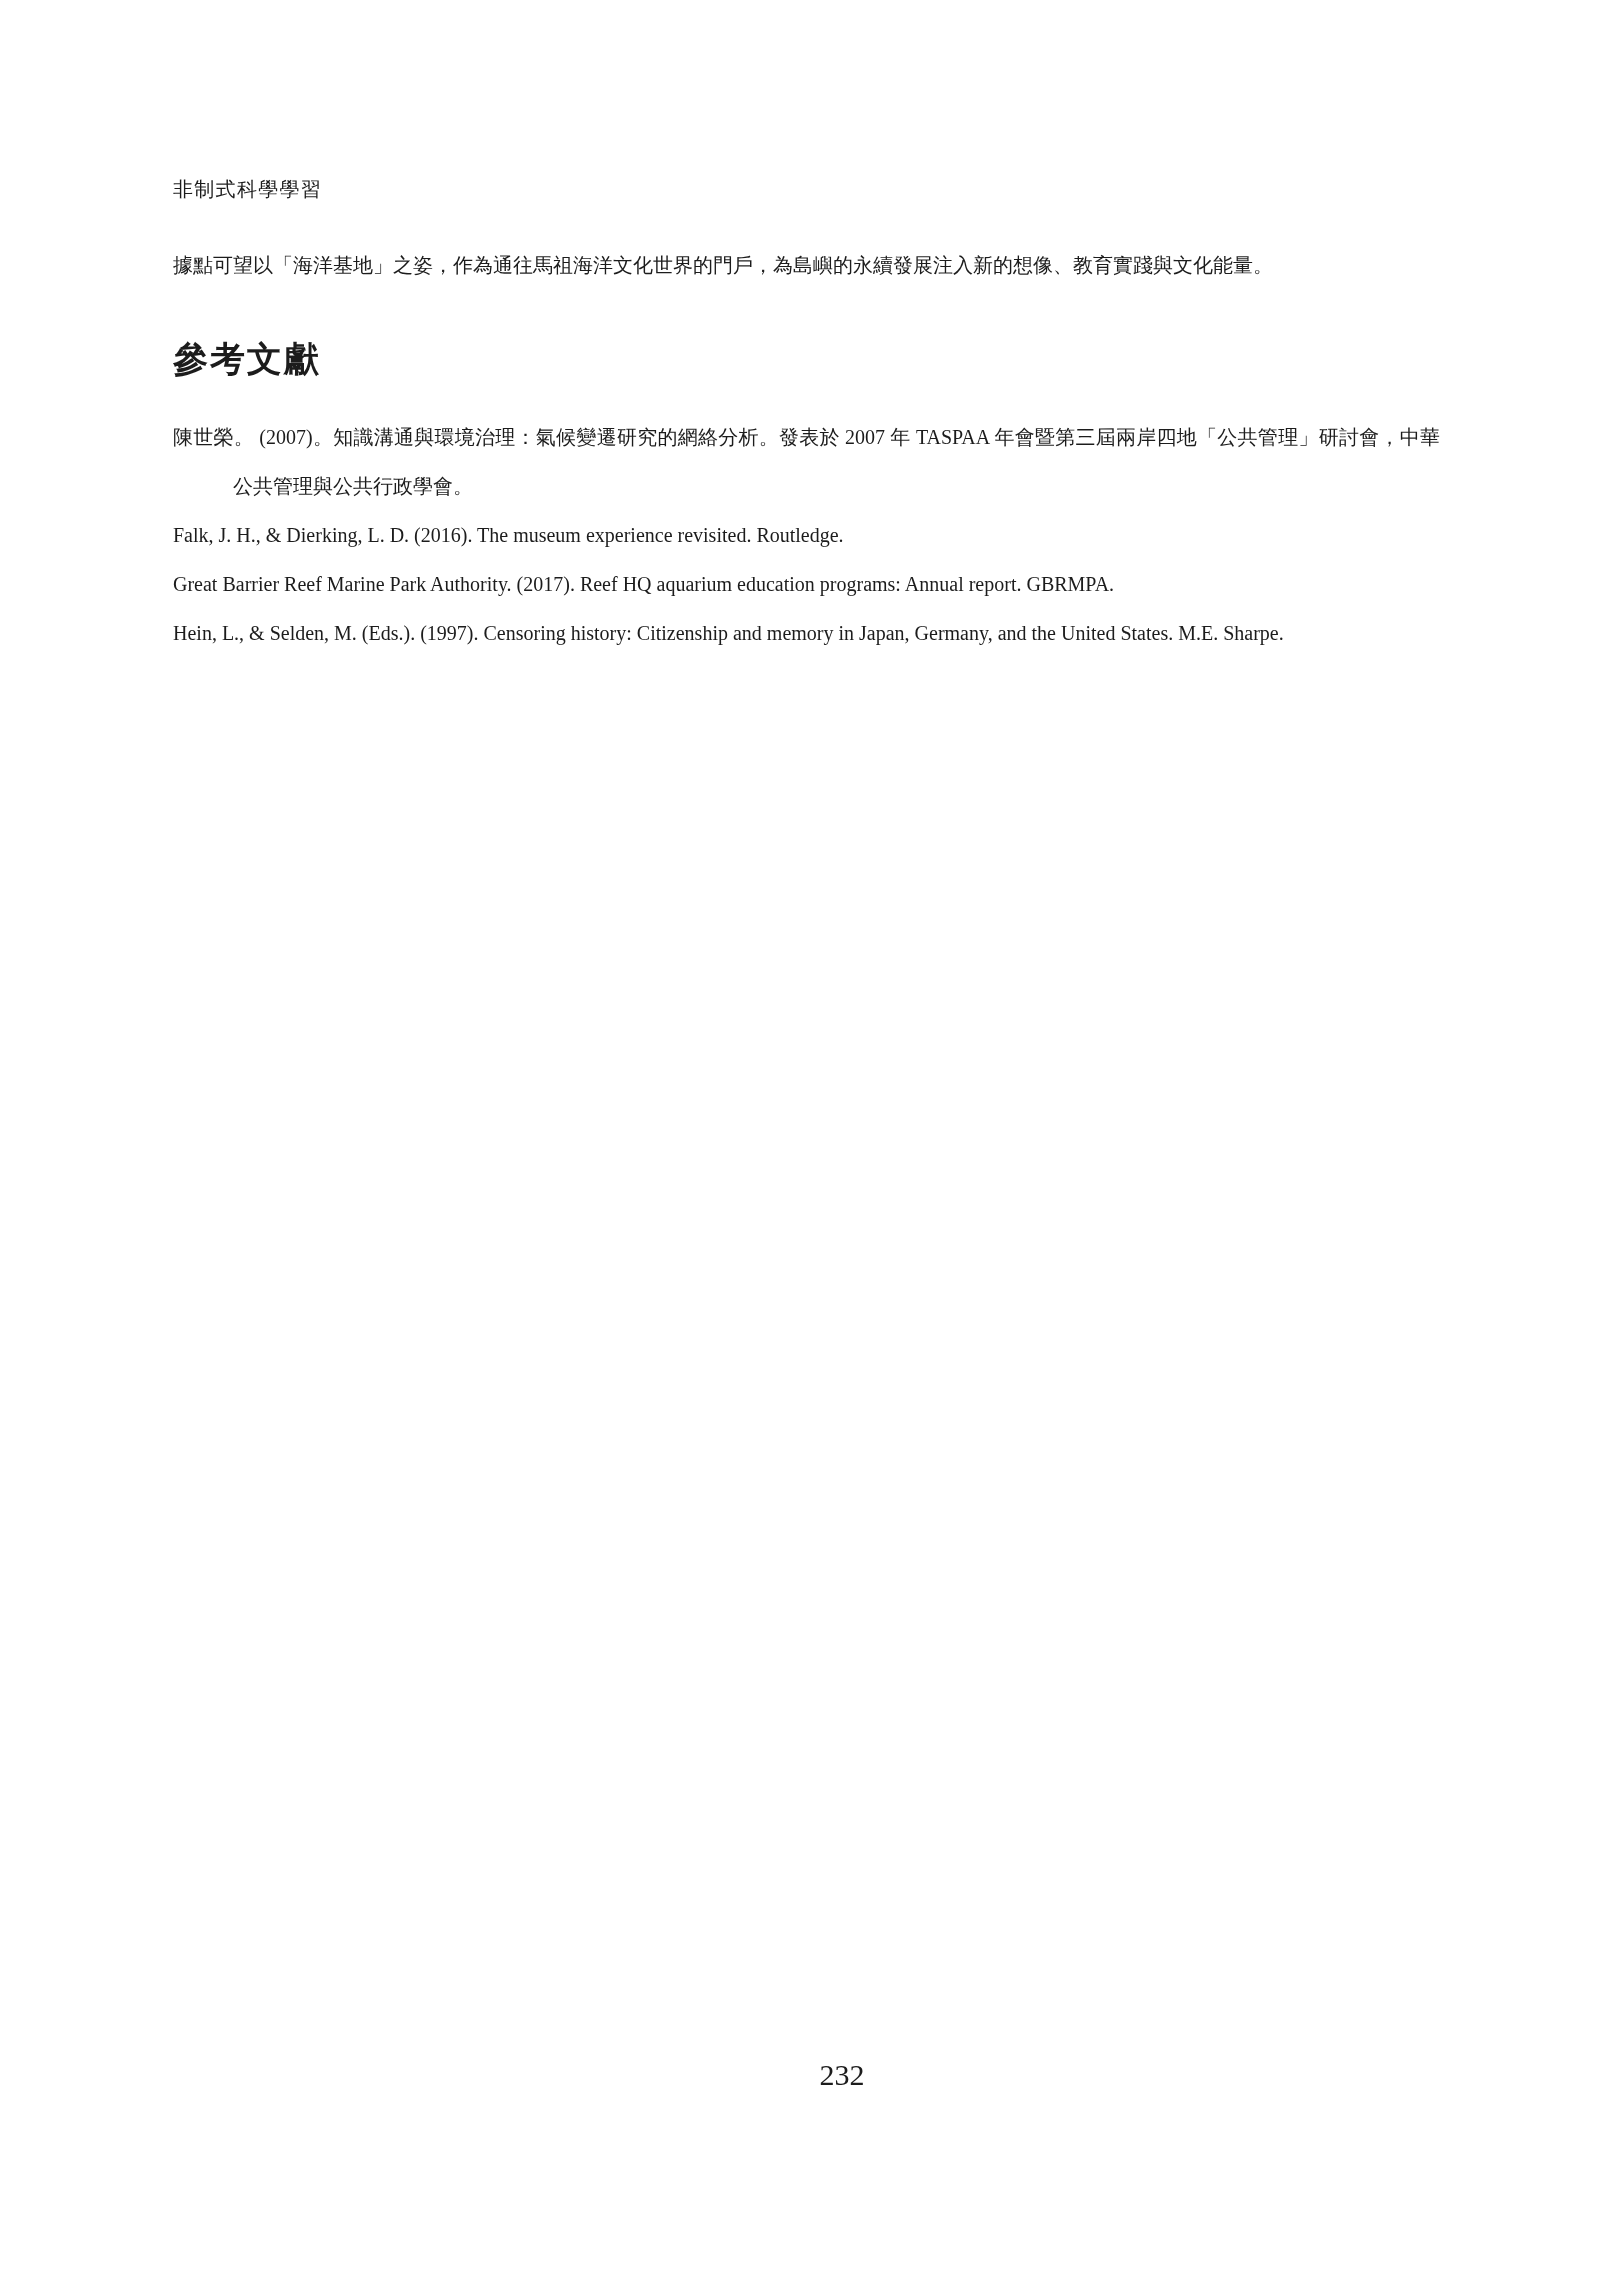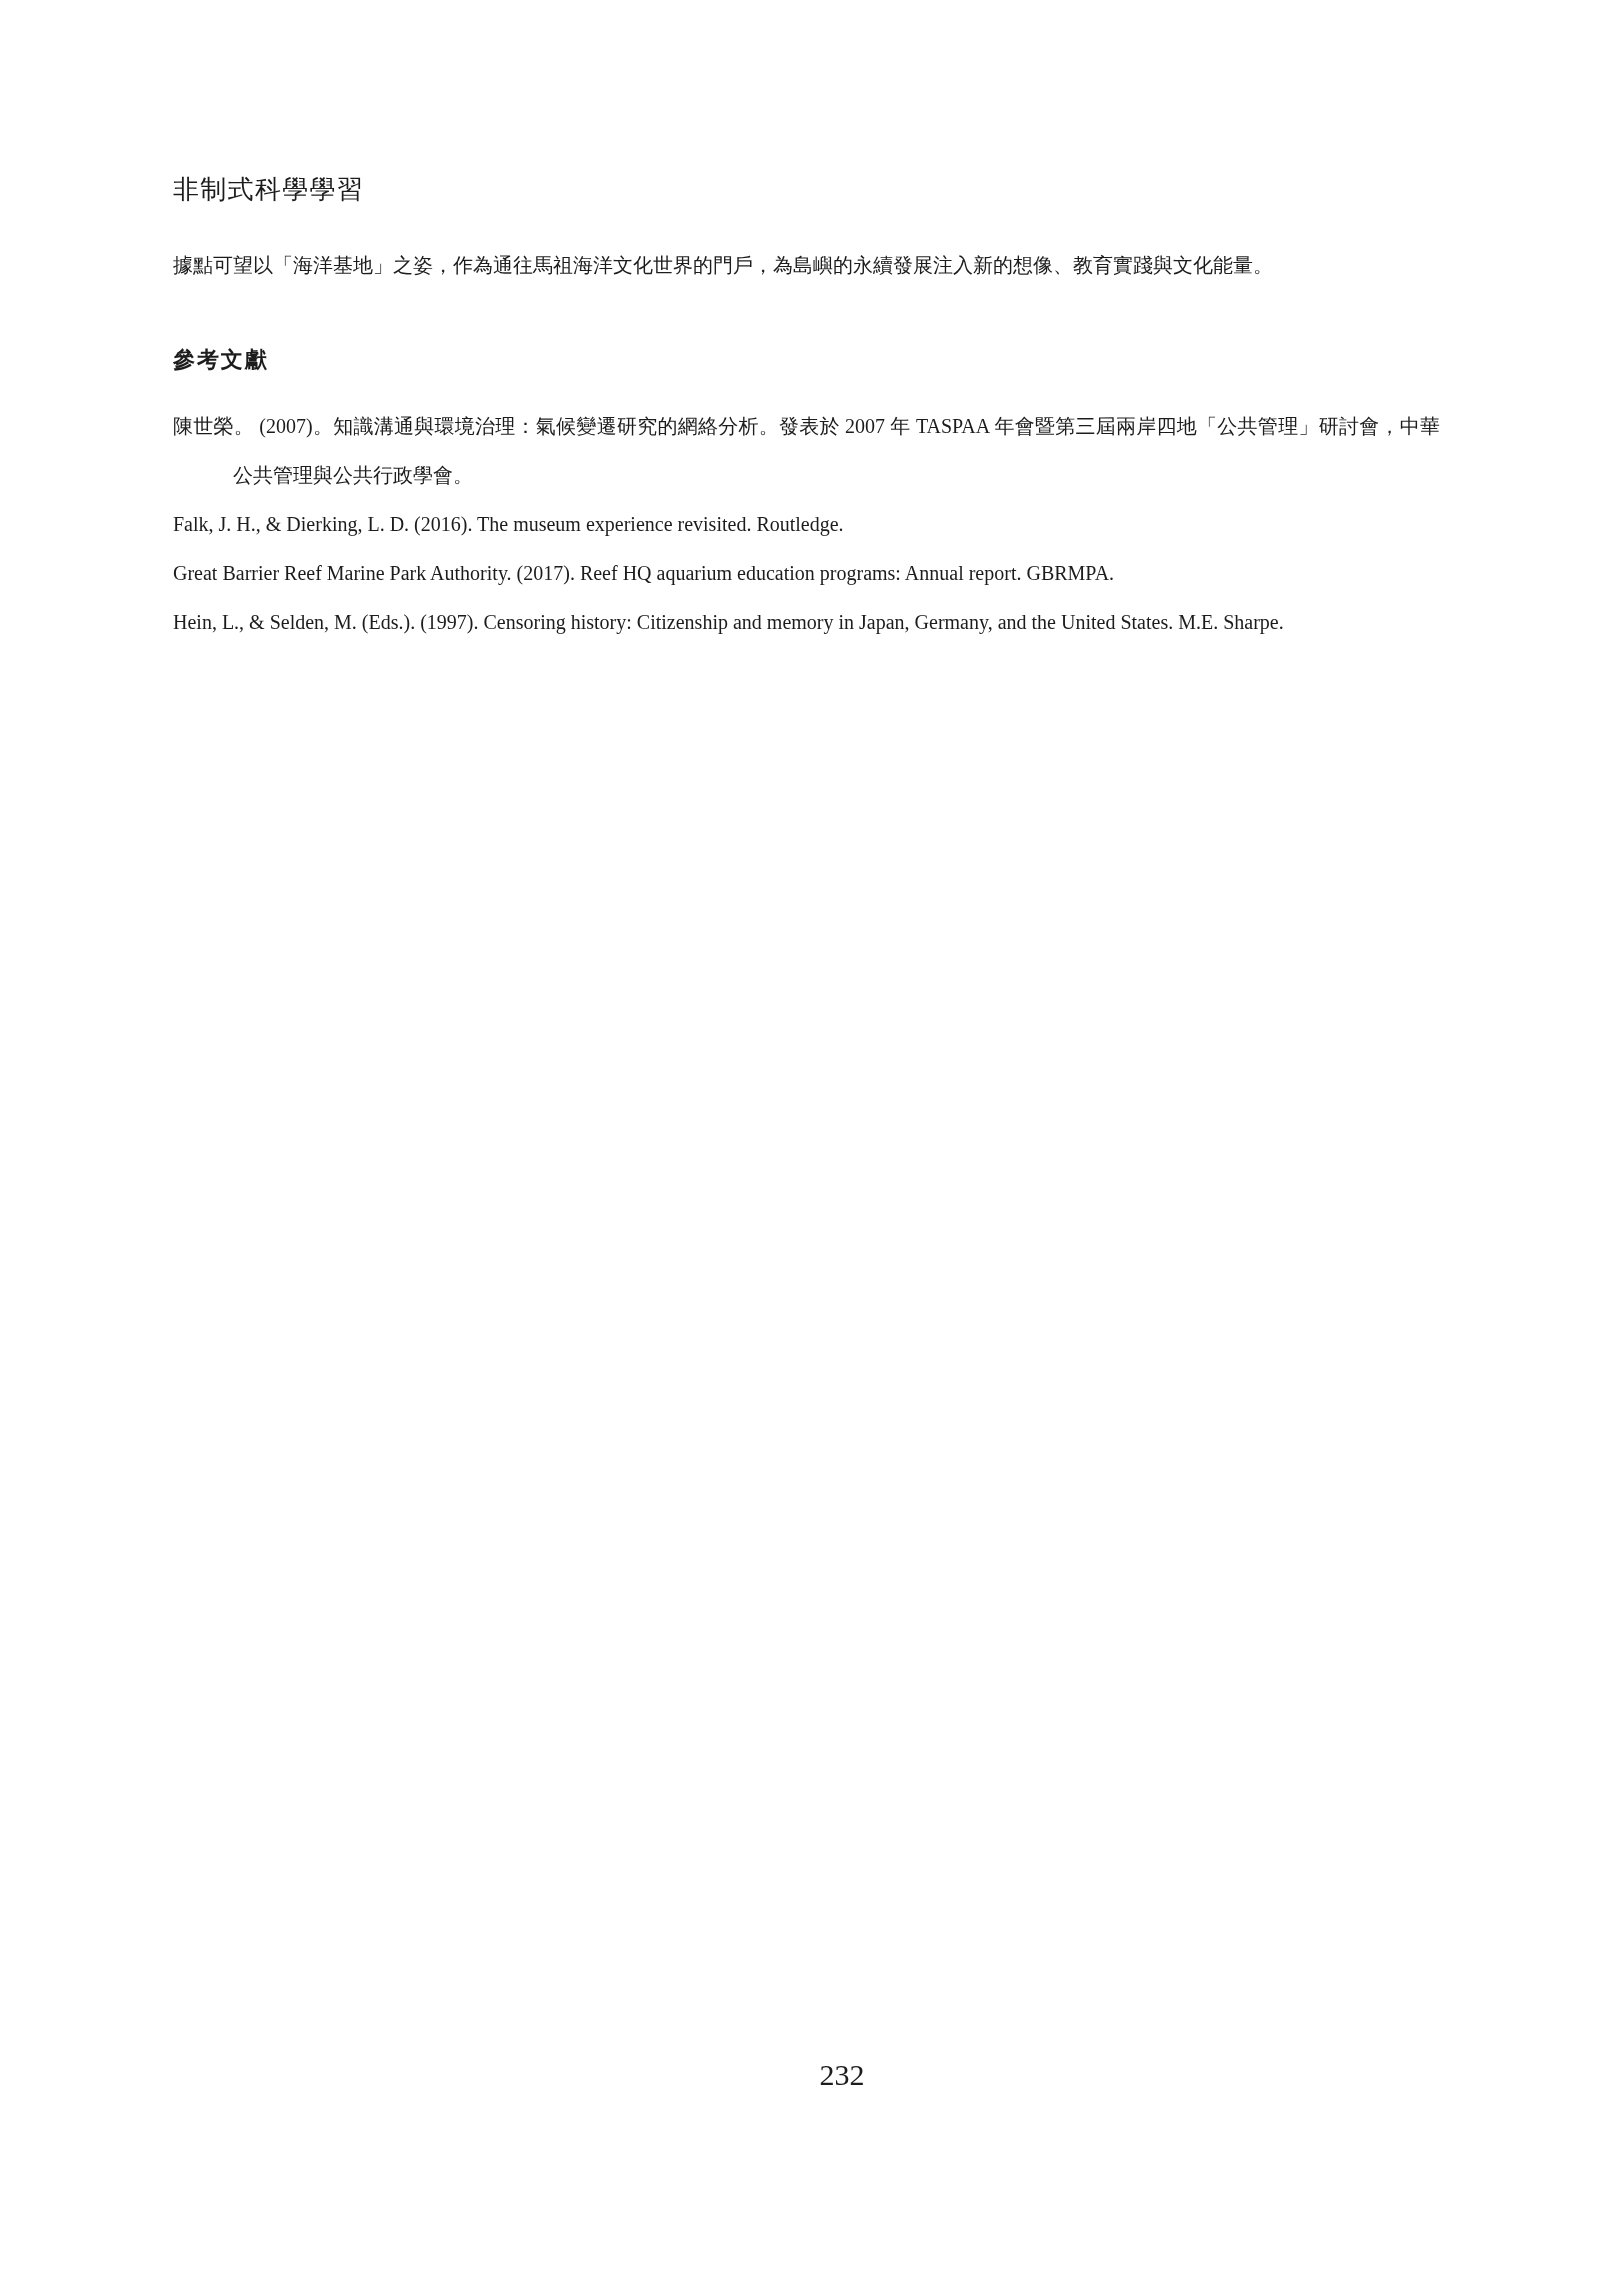--- a/index.html
+++ b/index.html
@@ -12,34 +12,34 @@
     width: 1620px;
     height: 2273px;
     background: #ffffff;
     color: #1c1c1c;
     font-family: "Liberation Serif", "DejaVu Serif", serif;
     box-sizing: border-box;
     padding: 178px 180px 0 173px;
     overflow: hidden;
   }
   .running-head {
-    font-size: 26px;
+    font-size: 20px;
     line-height: 23.5px;
     letter-spacing: 1.3px;
   }
   .intro-paragraph {
     margin-top: 39px;
     font-size: 20px;
     line-height: 49px;
     text-align: justify;
     text-justify: inter-ideograph;
   }
   .references-heading {
     margin-top: 45px;
-    font-size: 22px;
+    font-size: 35px;
     line-height: 49px;
     font-weight: bold;
     letter-spacing: 1.9px;
   }
   .reference-list {
     margin-top: 3.2px;
   }
   .reference-entry {
     margin: 0;
     font-size: 20px;

